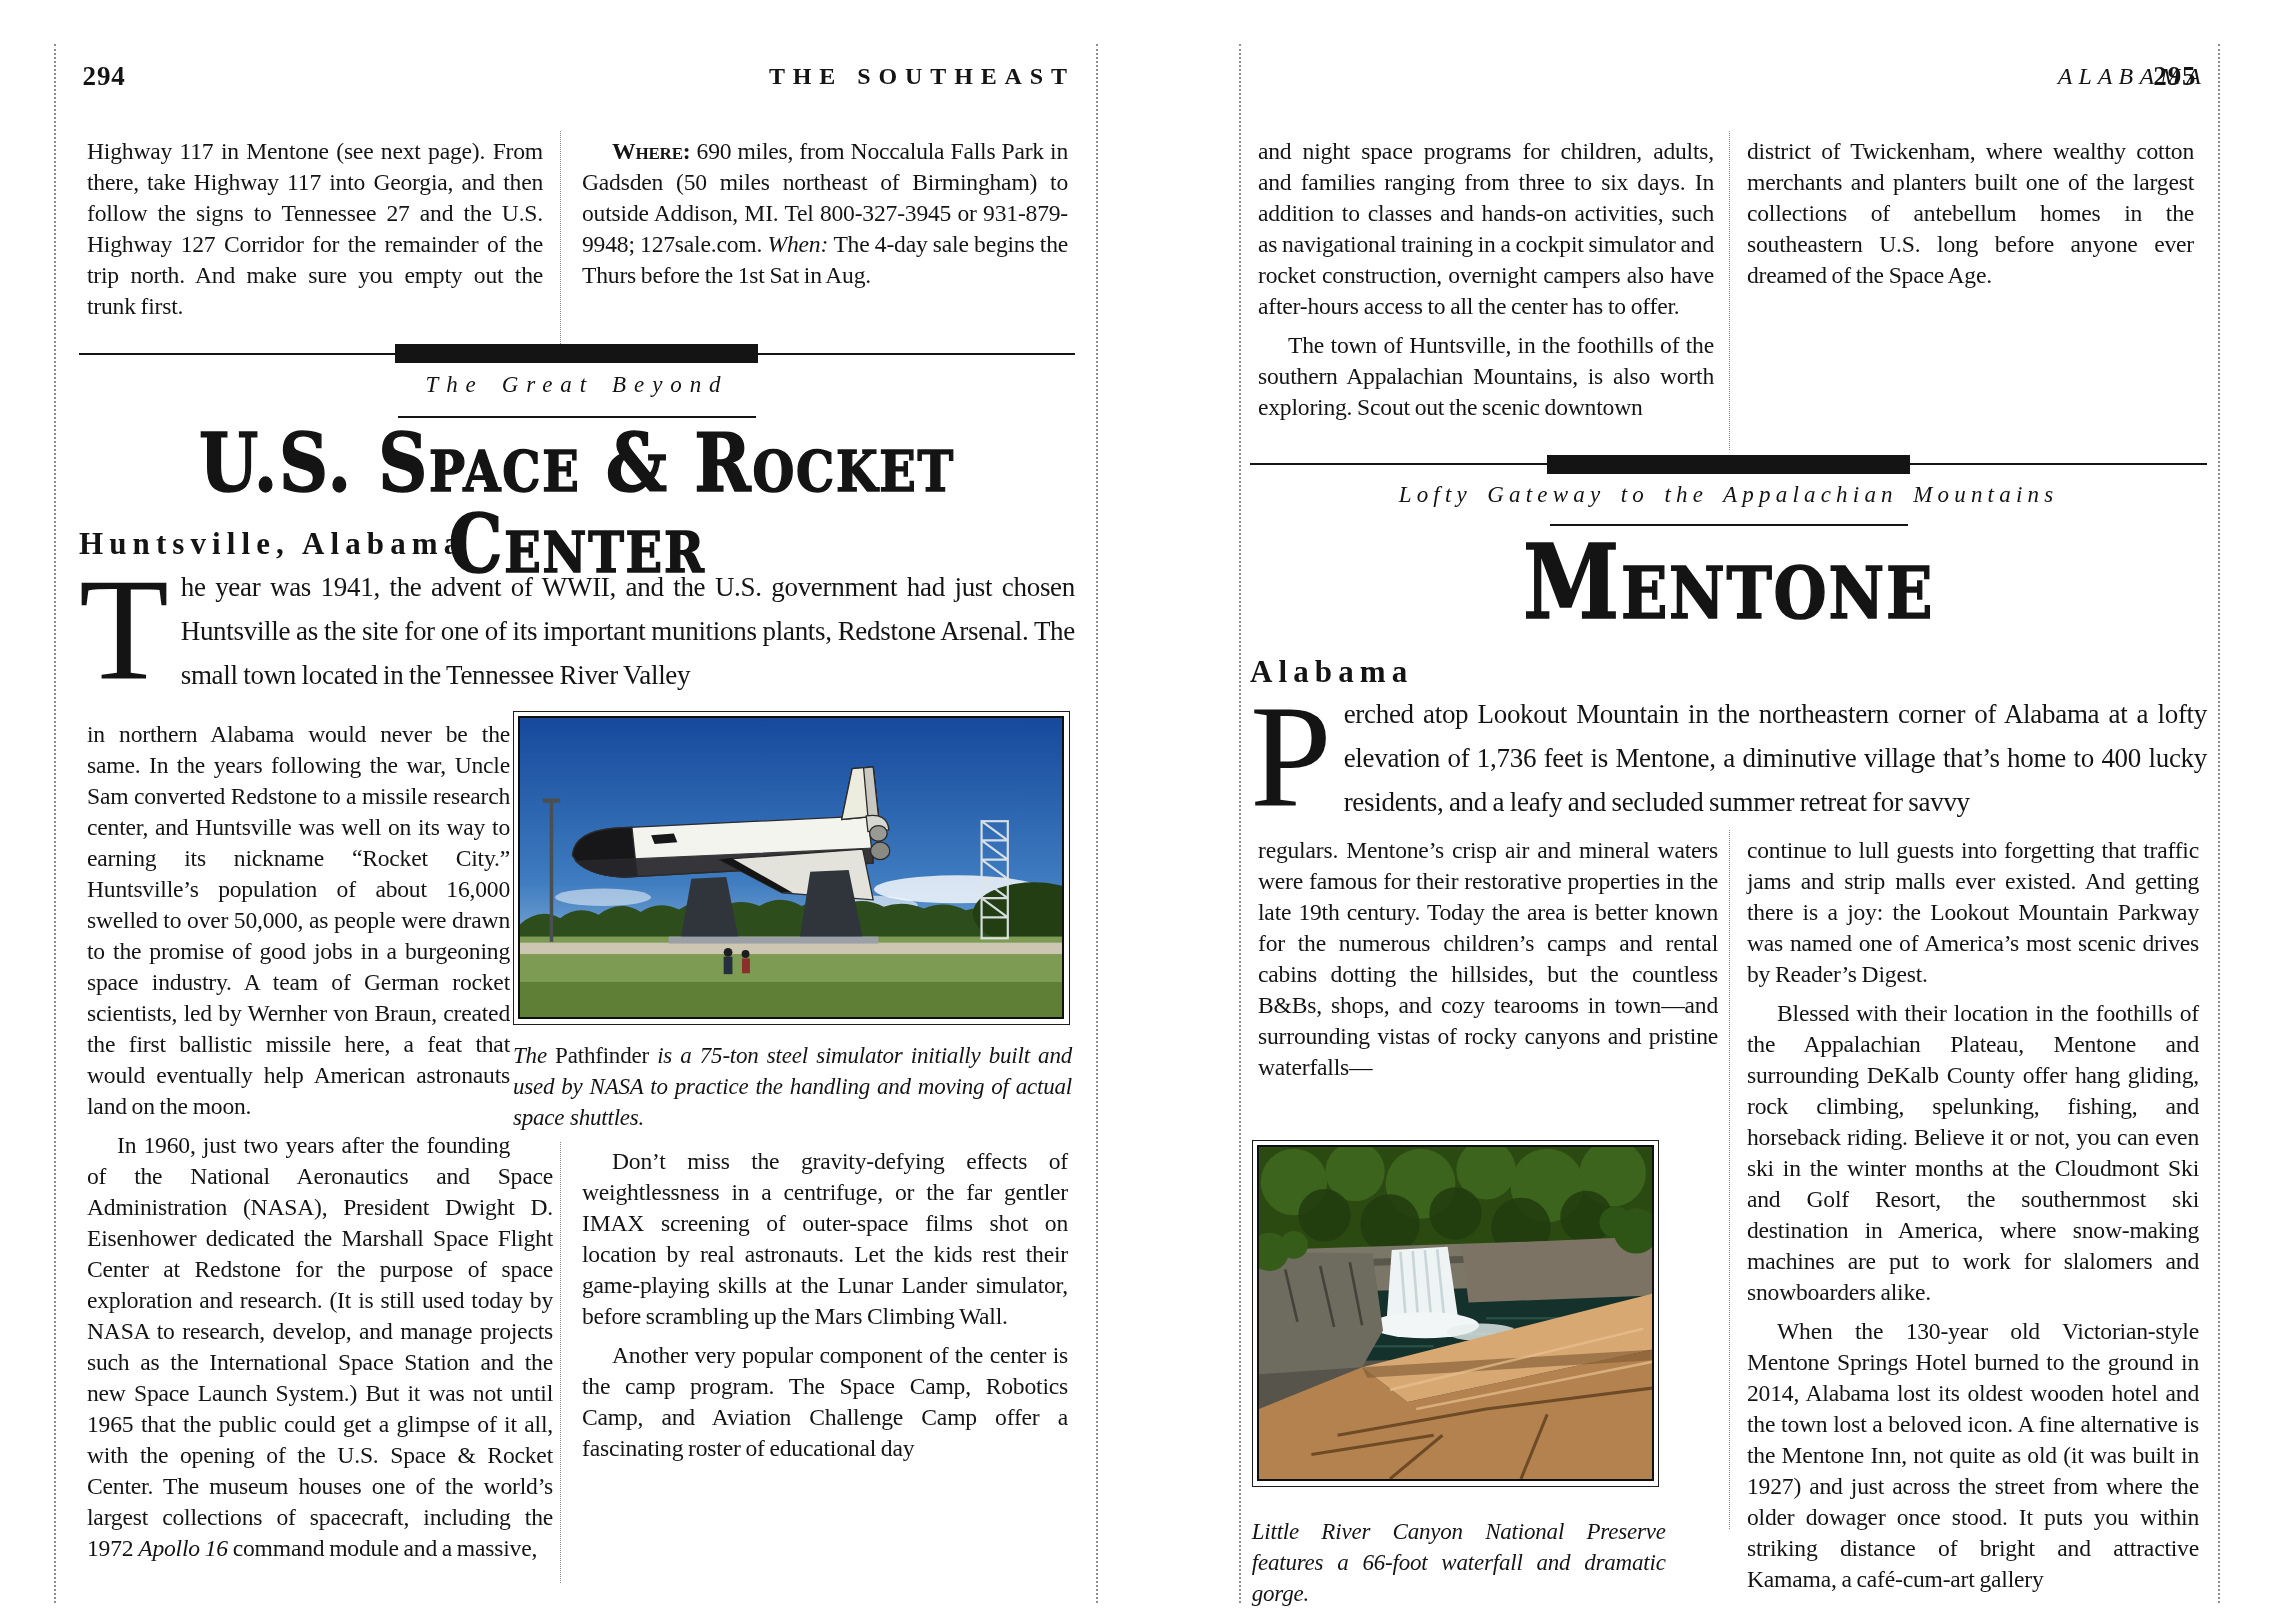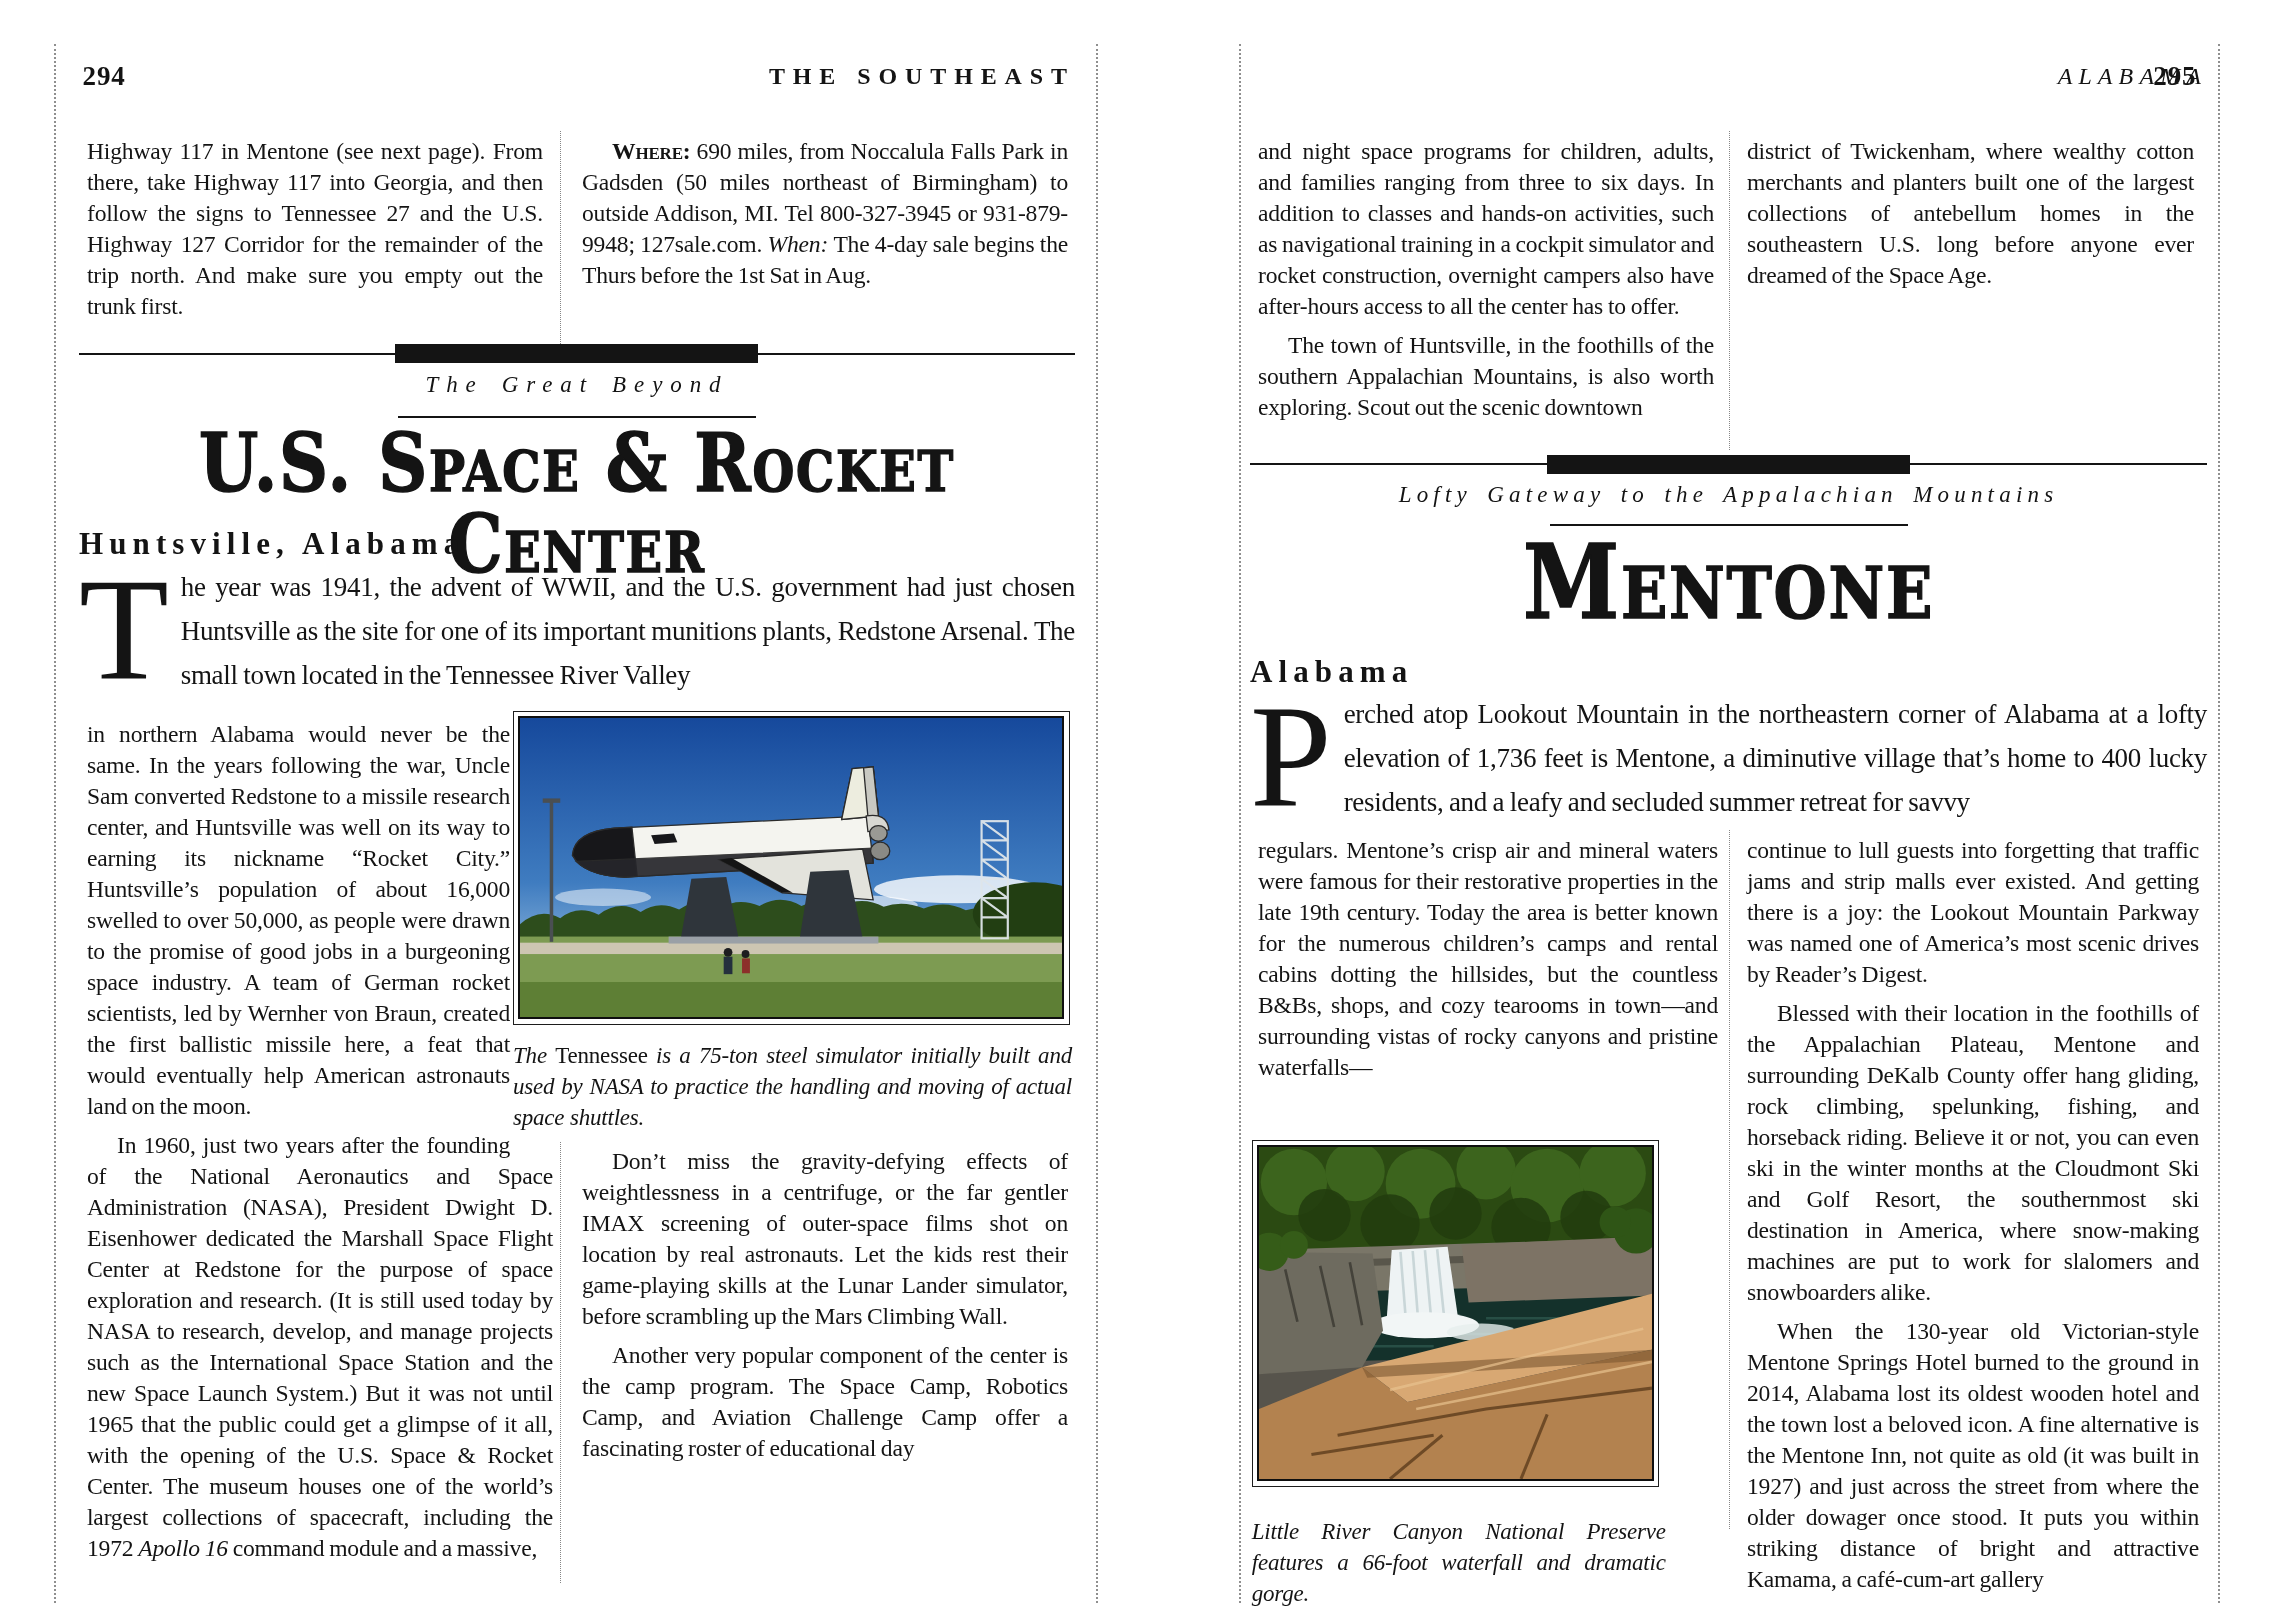--- a/index.html
+++ b/index.html
@@ -122,21 +122,21 @@
             <circle cx="238" cy="268" r="5" fill="#1d1d1f"></circle>
               <rect x="233" y="273" width="10" height="20" fill="#24303d"></rect>
             <circle cx="258" cy="270" r="4.5" fill="#1d1d1f"></circle>
               <rect x="254" y="275" width="9" height="17" fill="#8c2f2a"></rect>
           </g>
         </svg>
       </div>
     </div>
 
     <div class="abs cap" style="left:434px;top:1040px;width:559px">
-      <span>The </span><span class="rom">Tennessee</span><span> is a 75-ton steel simulator initially built and used by NASA to practice the handling and moving of actual space shuttles.</span>
+      <span>The </span><span class="rom">Pathfinder</span><span> is a 75-ton steel simulator initially built and used by NASA to practice the handling and moving of actual space shuttles.</span>
     </div>
 
     <div class="colrule" style="left:481px;top:1142px;height:441px"></div>
     <div class="abs" style="left:495px;top:1138px;width:502px">
       <p class="bt ind">Don’t miss the gravity-defying effects of weightlessness in a centrifuge, or the far gentler IMAX screening of outer-space films shot on location by real astronauts. Let the kids rest their game-playing skills at the Lunar Lander simulator, before scrambling up the Mars Climbing Wall.</p>
       <p class="bt ind">Another very popular component of the center is the camp program. The Space Camp, Robotics Camp, and Aviation Challenge Camp offer a fascinating roster of educational day</p>
     </div>
   </div>
 
   <div class="page" id="page-right">

